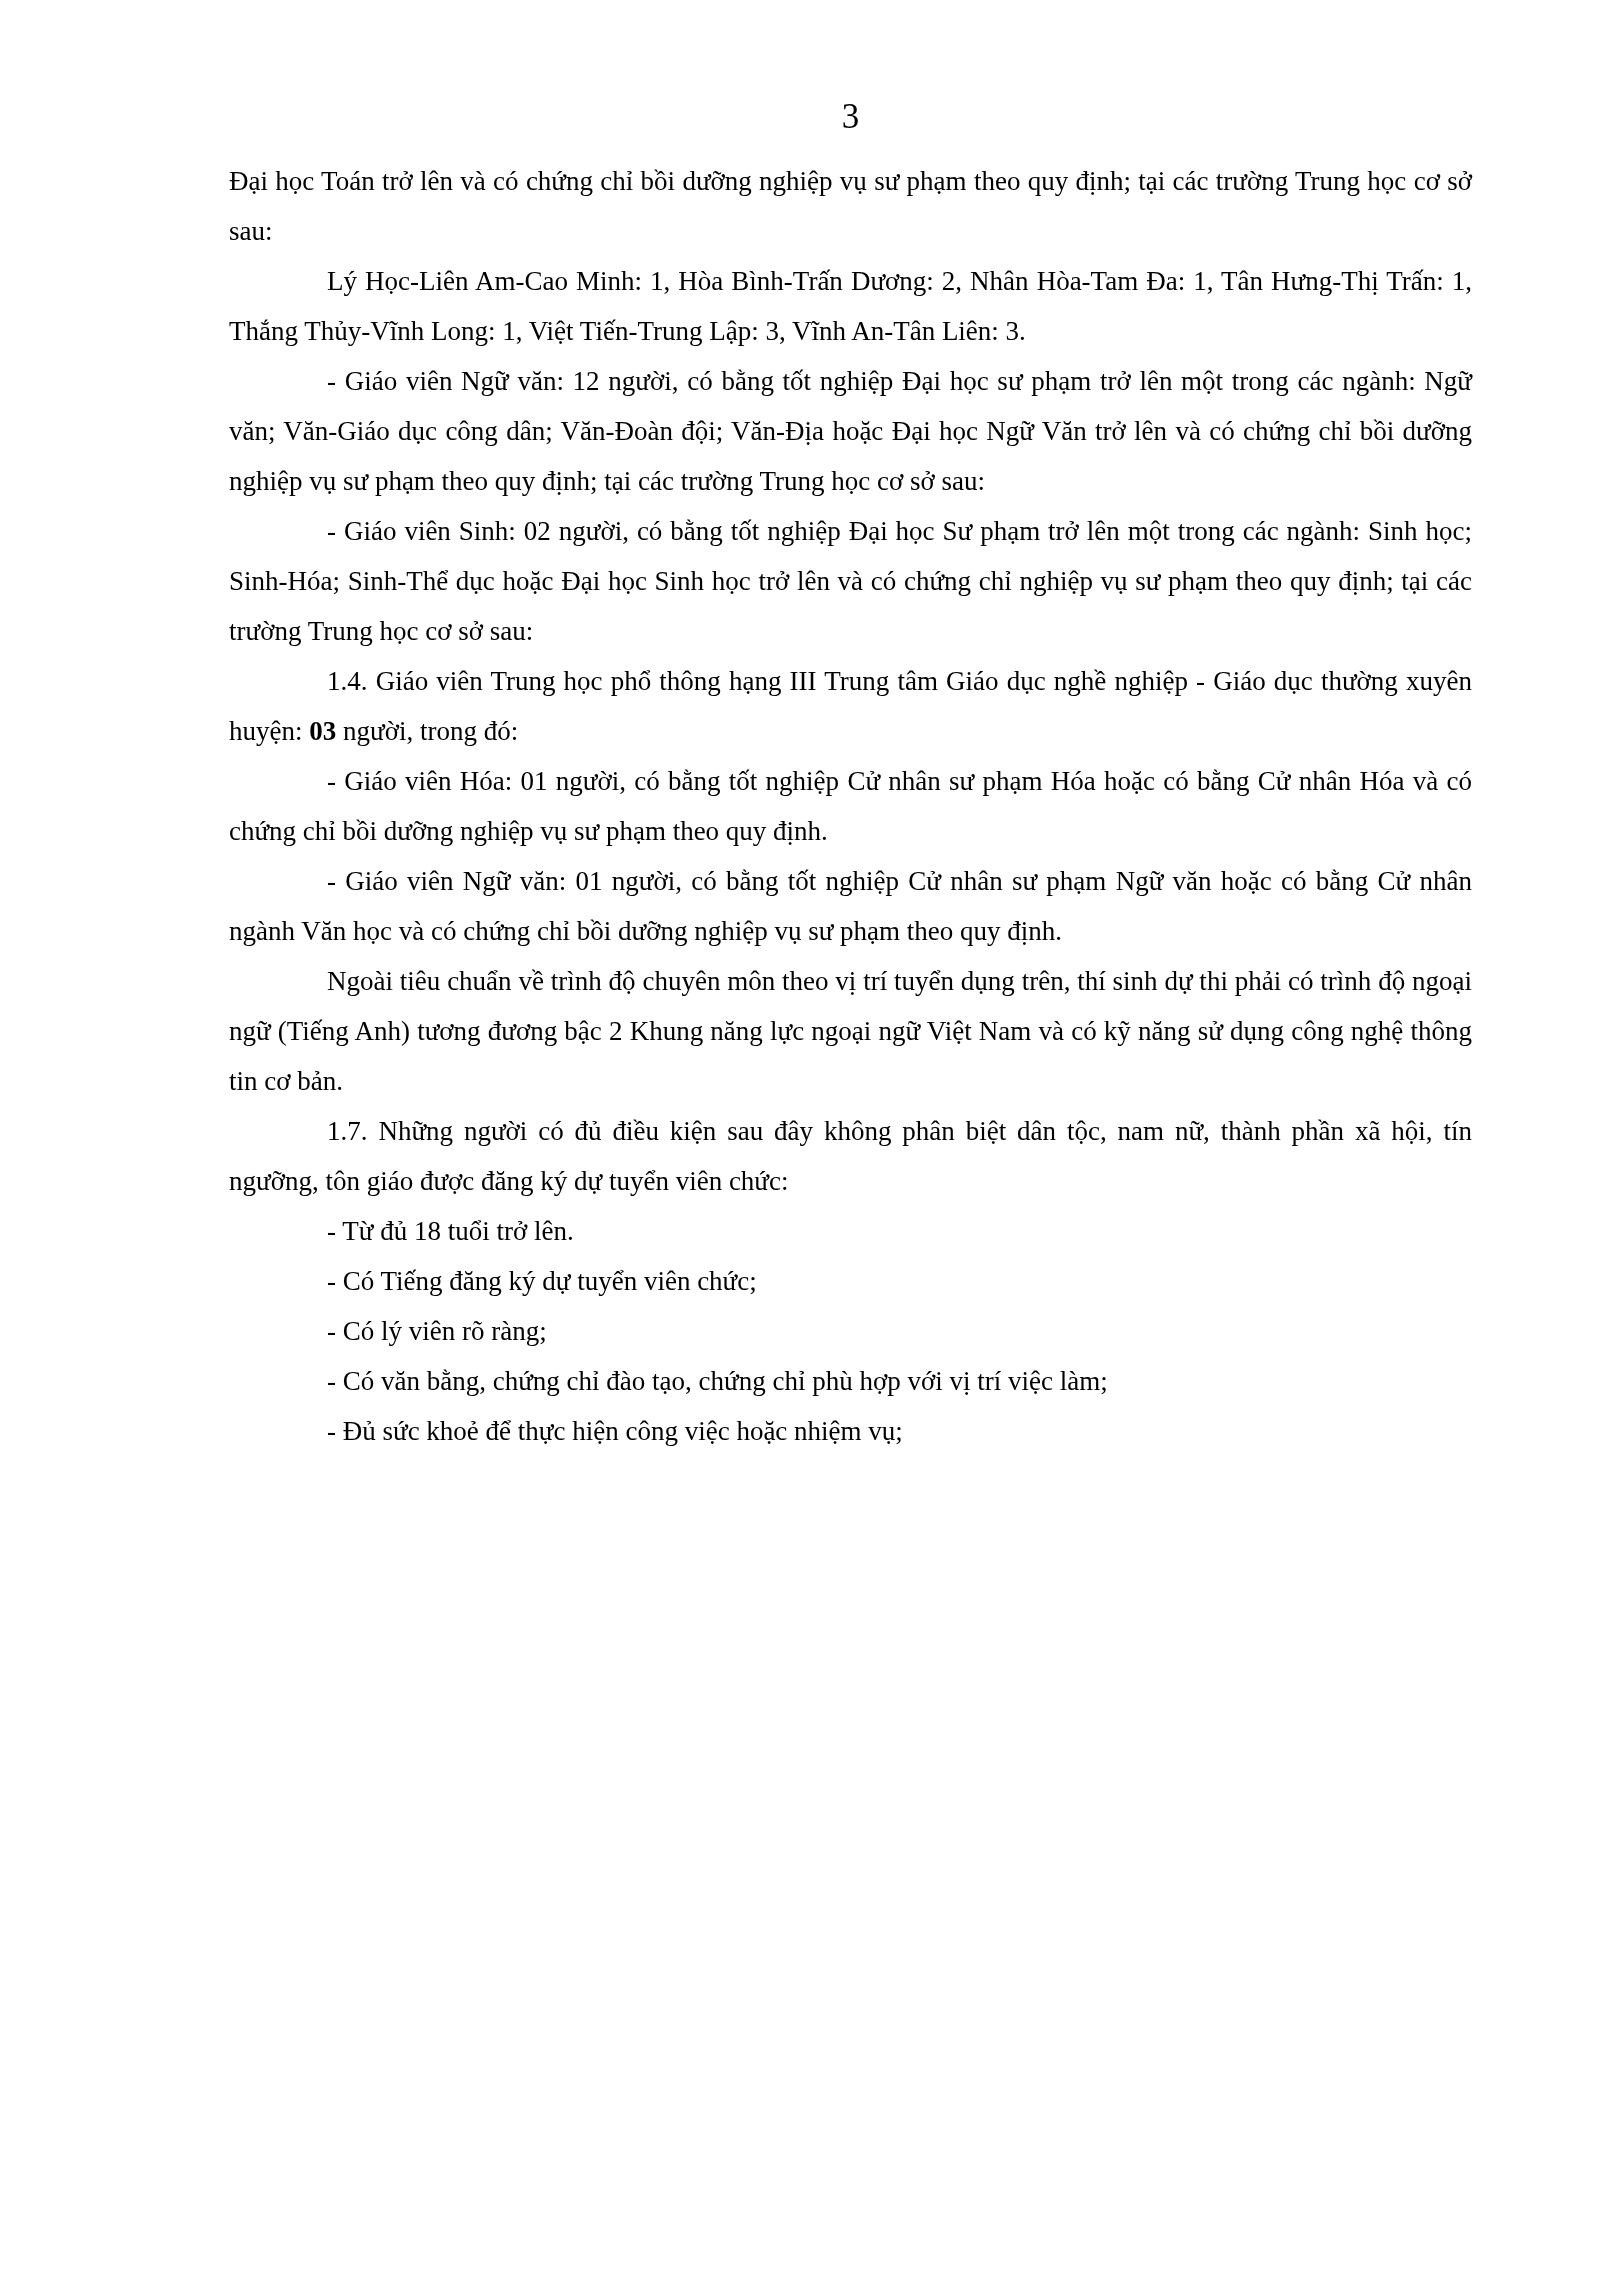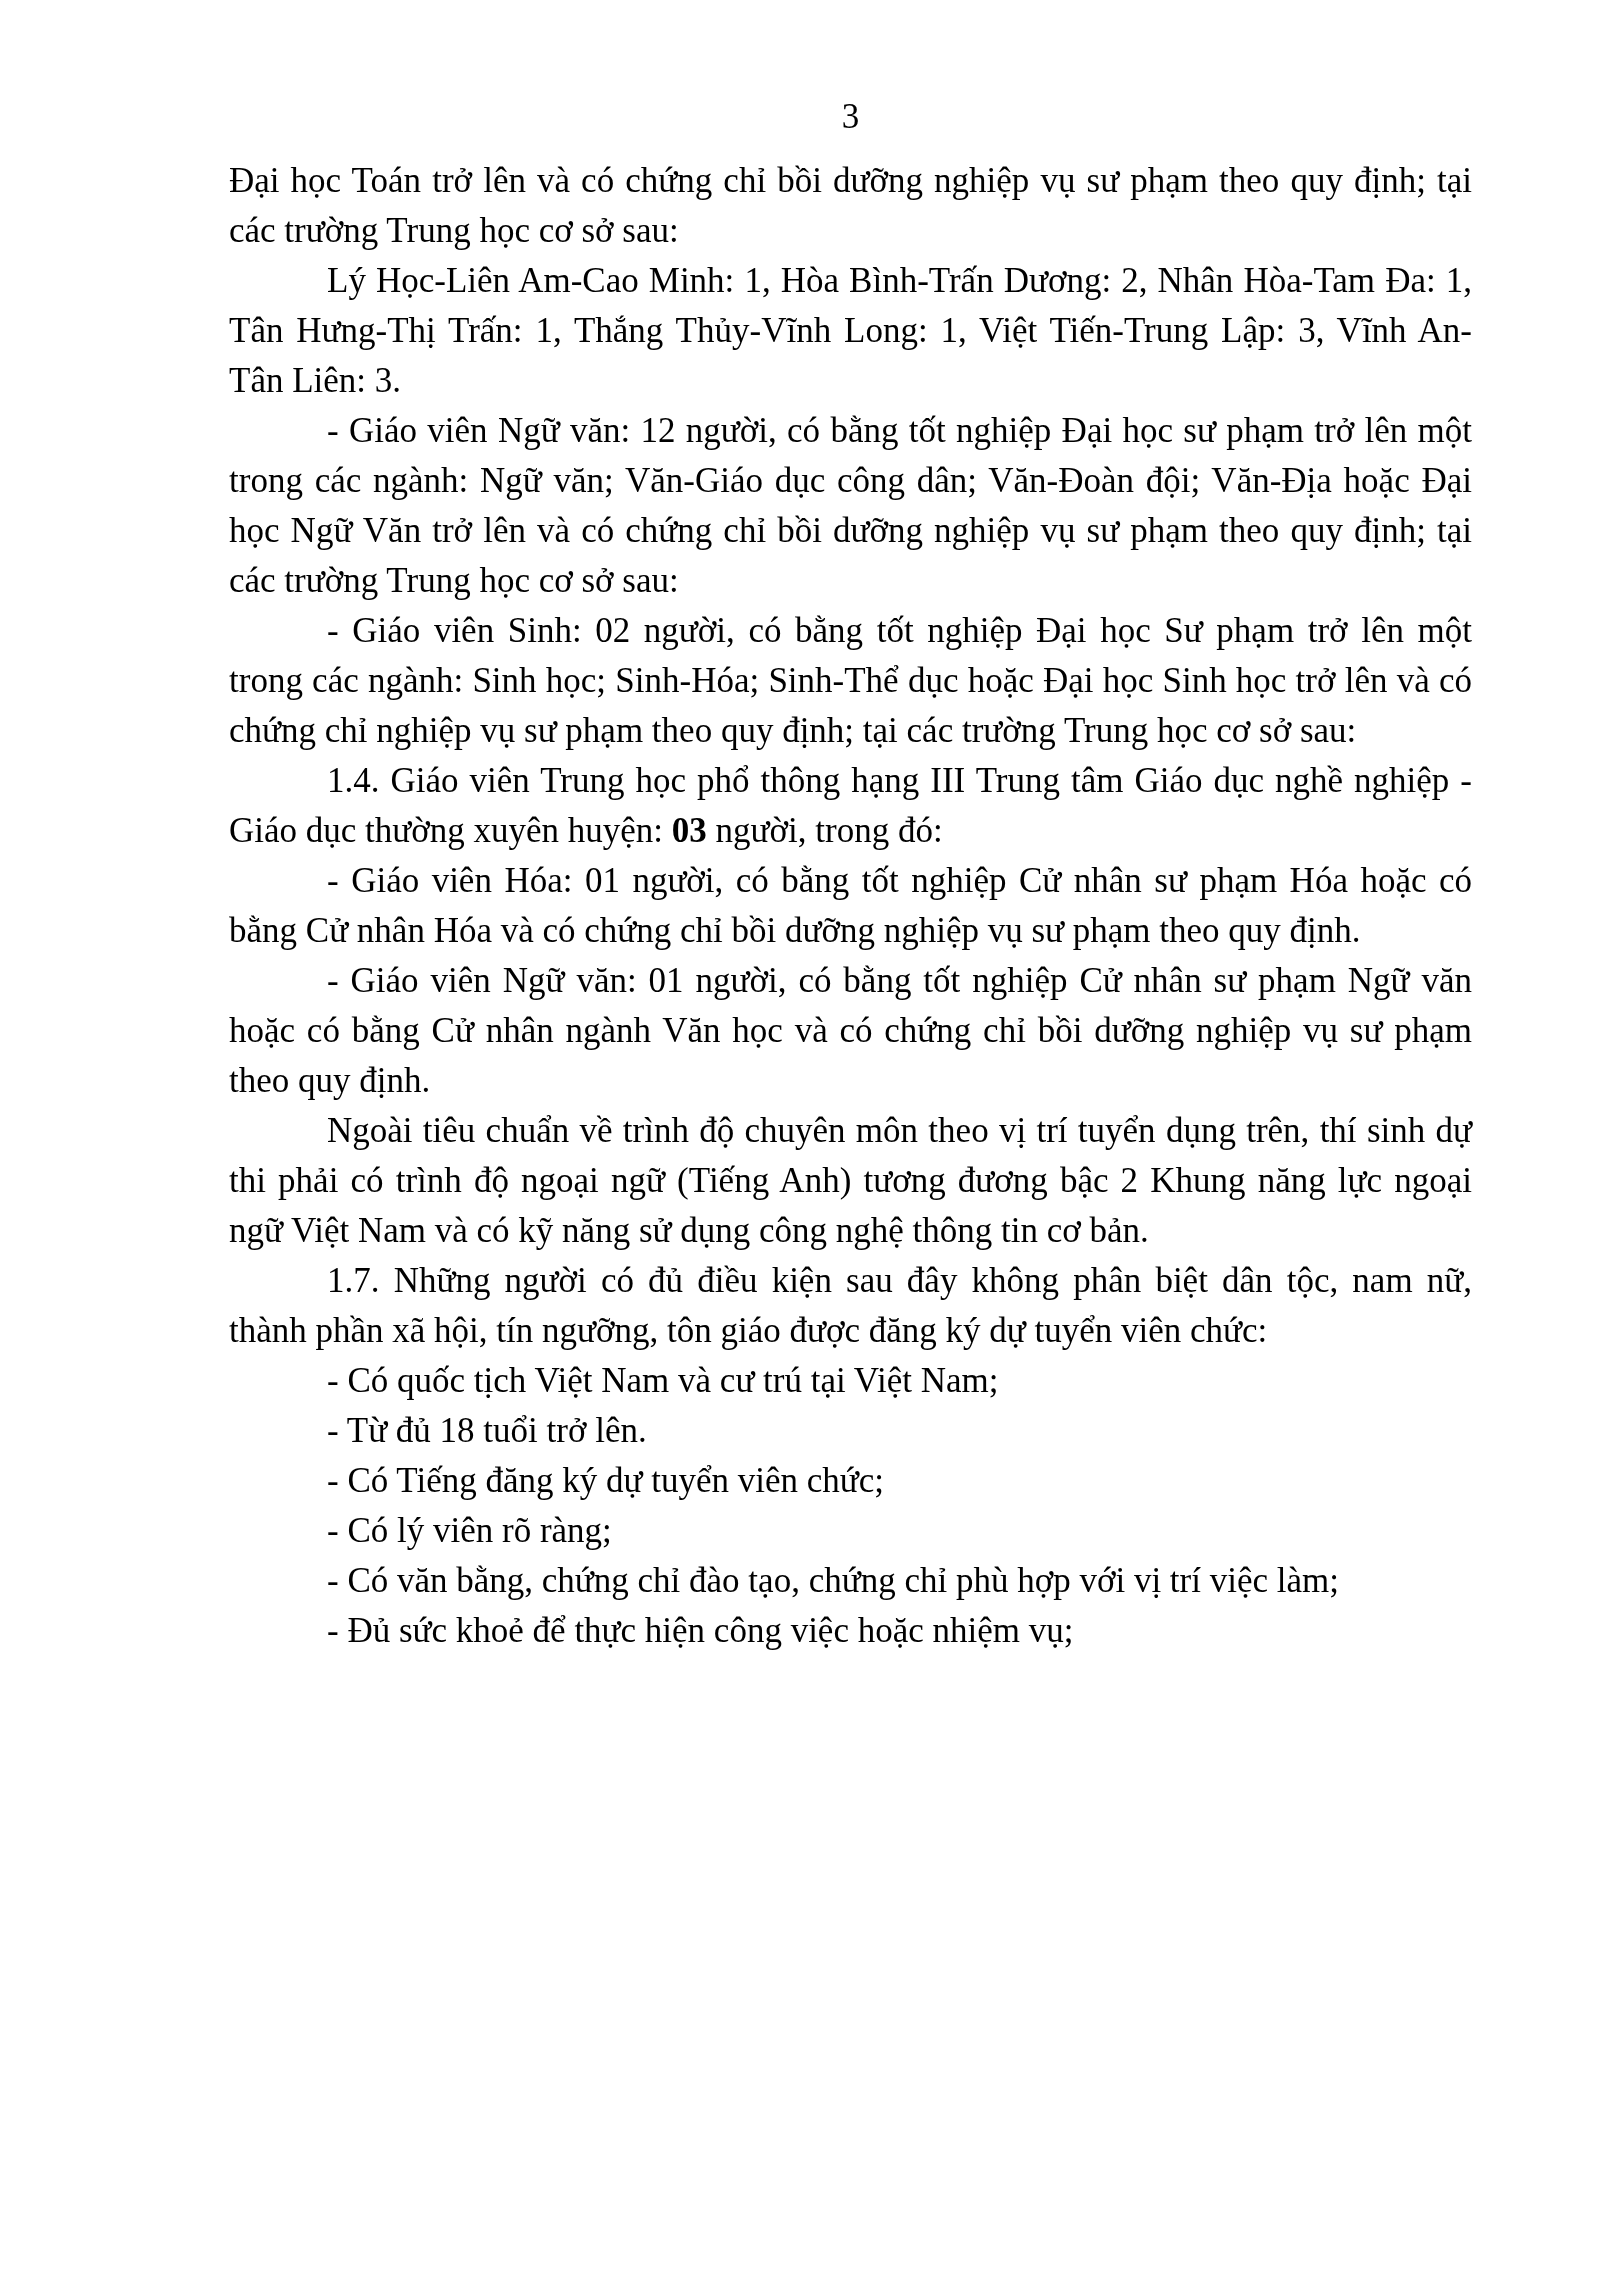--- a/index.html
+++ b/index.html
@@ -23,21 +23,21 @@
     width: 1243px;
     text-align: center;
     font-size: 35px;
     line-height: 50px;
   }
   .doc-body {
     position: absolute;
     top: 156px;
     left: 229px;
     width: 1243px;
-    font-size: 35px;
+    font-size: 27px;
     line-height: 50px;
     text-align: justify;
     text-justify: inter-word;
   }
   .doc-body p {
     margin: 0;
     padding: 0;
     text-indent: 98px;
   }
   .doc-body p.no-indent {
@@ -55,21 +55,20 @@
   <div class="doc-body">
       <p class="no-indent"><span>Đại học Toán trở lên và có chứng chỉ bồi dưỡng nghiệp vụ sư phạm theo quy định; tại các trường Trung học cơ sở sau:</span></p>
       <p><span>Lý Học-Liên Am-Cao Minh: 1, Hòa Bình-Trấn Dương: 2, Nhân Hòa-Tam Đa: 1, Tân Hưng-Thị Trấn: 1, Thắng Thủy-Vĩnh Long: 1, Việt Tiến-Trung Lập: 3, Vĩnh An-Tân Liên: 3.</span></p>
       <p><span>- Giáo viên Ngữ văn: 12 người, có bằng tốt nghiệp Đại học sư phạm trở lên một trong các ngành: Ngữ văn; Văn-Giáo dục công dân; Văn-Đoàn đội; Văn-Địa hoặc Đại học Ngữ Văn trở lên và có chứng chỉ bồi dưỡng nghiệp vụ sư phạm theo quy định; tại các trường Trung học cơ sở sau:</span></p>
       <p><span>- Giáo viên Sinh: 02 người, có bằng tốt nghiệp Đại học Sư phạm trở lên một trong các ngành: Sinh học; Sinh-Hóa; Sinh-Thể dục hoặc Đại học Sinh học trở lên và có chứng chỉ nghiệp vụ sư phạm theo quy định; tại các trường Trung học cơ sở sau:</span></p>
       <p><span>1.4. Giáo viên Trung học phổ thông hạng III Trung tâm Giáo dục nghề nghiệp - Giáo dục thường xuyên huyện: </span><span class="bold">03</span><span> người, trong đó:</span></p>
       <p><span>- Giáo viên Hóa: 01 người, có bằng tốt nghiệp Cử nhân sư phạm Hóa hoặc có bằng Cử nhân Hóa và có chứng chỉ bồi dưỡng nghiệp vụ sư phạm theo quy định.</span></p>
       <p><span>- Giáo viên Ngữ văn: 01 người, có bằng tốt nghiệp Cử nhân sư phạm Ngữ văn hoặc có bằng Cử nhân ngành Văn học và có chứng chỉ bồi dưỡng nghiệp vụ sư phạm theo quy định.</span></p>
       <p><span>Ngoài tiêu chuẩn về trình độ chuyên môn theo vị trí tuyển dụng trên, thí sinh dự thi phải có trình độ ngoại ngữ (Tiếng Anh) tương đương bậc 2 Khung năng lực ngoại ngữ Việt Nam và có kỹ năng sử dụng công nghệ thông tin cơ bản.</span></p>
       <p><span>1.7. Những người có đủ điều kiện sau đây không phân biệt dân tộc, nam nữ, thành phần xã hội, tín ngưỡng, tôn giáo được đăng ký dự tuyển viên chức:</span></p>
-      <p><span>- Có quốc tịch Việt Nam và cư trú tại Việt Nam;</span></p>
       <p><span>- Từ đủ 18 tuổi trở lên.</span></p>
       <p><span>- Có Tiếng đăng ký dự tuyển viên chức;</span></p>
       <p><span>- Có lý viên rõ ràng;</span></p>
       <p><span>- Có văn bằng, chứng chỉ đào tạo, chứng chỉ phù hợp với vị trí việc làm;</span></p>
       <p><span>- Đủ sức khoẻ để thực hiện công việc hoặc nhiệm vụ;</span></p>
     </div>
 </div>
 
 
 </body></html>

